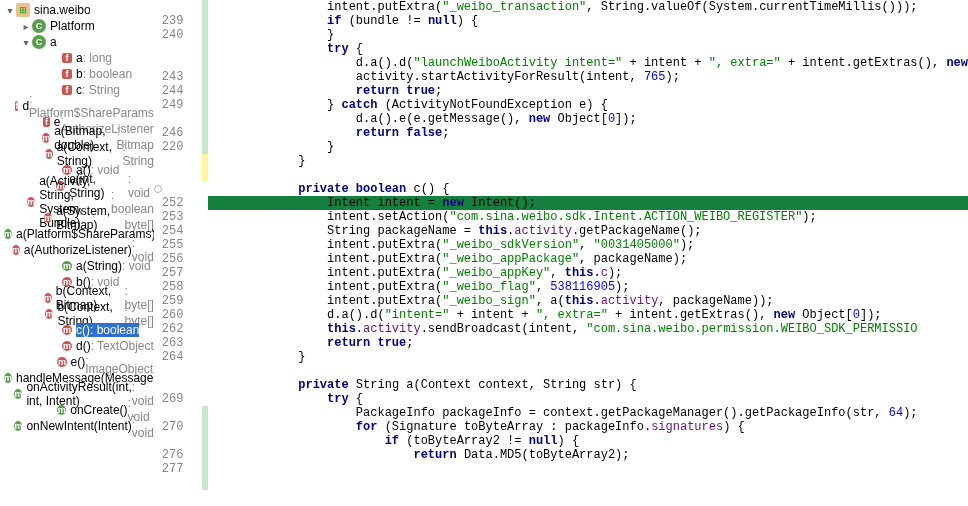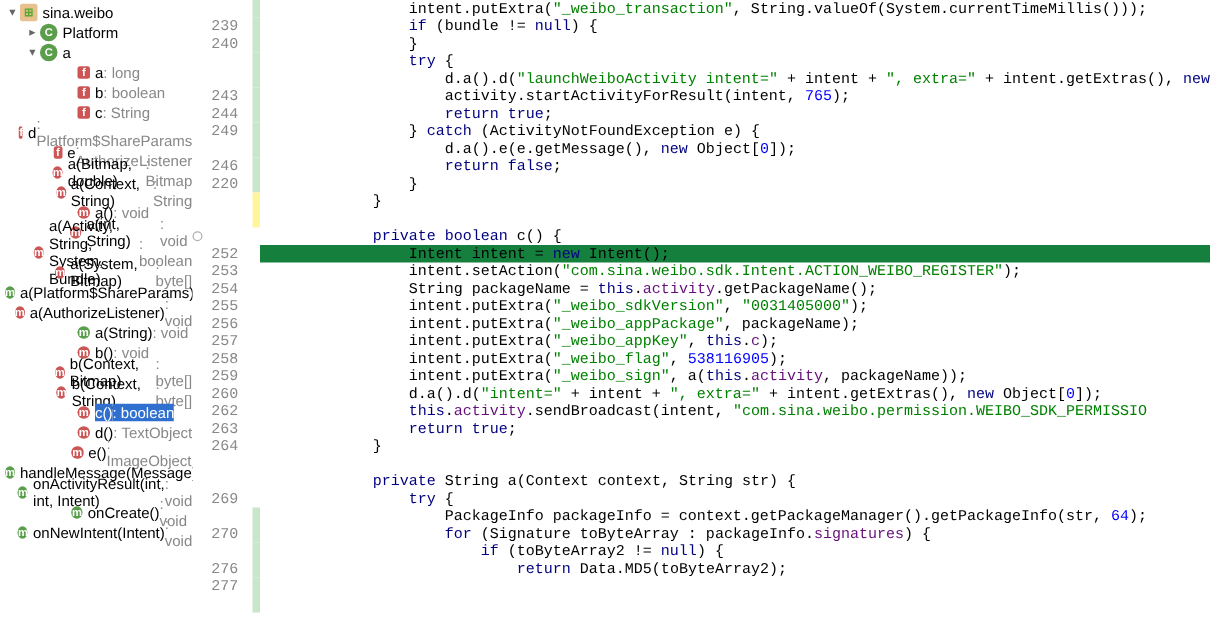--- a/index.html
+++ b/index.html
@@ -1,28 +1,28 @@
 <!DOCTYPE html>
 <html><head>
 <meta charset="utf-8">
 <style>
 * { margin:0; padding:0; box-sizing:border-box; }
 body { font-family: Arial, sans-serif; font-size:12px; background:#fff; display:flex; height:506px; width:968px; overflow:hidden; }
 .tree { width:392px; overflow-y:auto; padding:2px 0; }
 .gutter-split { width:12px; background:#fff; display:flex; align-items:flex-start; justify-content:center; padding-top:185px; }
 .gutter-split .handle { width:8px; height:8px; border-radius:50%; border:1px solid #b0b0b0; background:#fff; }
 .editor { flex:1; display:flex; font-family:"Courier New",monospace; font-size:12px; position:relative; }
-.editor .lnums { width:40px; text-align:center; color:#888; padding-top:0; }
+.editor .lnums { width:40px; text-align:left; color:#888; padding-top:0; }
 .editor .lnums div { height:14px; line-height:14px; padding-right:4px; }
 .editor .bars { width:6px; display:flex; flex-direction:column; }
 .editor .bars div { height:14px; }
 .editor .code { flex:1; }
 .editor .code .line { height:14px; line-height:14px; white-space:pre; padding-left:4px; }
 .editor .code .hl { background:#15803d; }
-.kw { color:#000080; font-weight:normal; }
+.kw { color:#000080; font-weight:bold; }
 .str { color:#008000; }
 .num { color:#0000ff; }
 .id { color:#660e7a; }
 .tree-row { display:flex; align-items:center; height:16px; padding-left:4px; cursor:pointer; }
 .tree-row .indent { display:inline-block; }
 .arrow { width:12px; display:inline-block; color:#666; font-size:10px; text-align:center; }
 .icon { width:14px; height:14px; display:inline-flex; align-items:center; justify-content:center; font-size:9px; font-weight:bold; border-radius:50%; margin-right:4px; }
 .icon.pkg { background:#e8c28e; color:#5a3; border-radius:2px; }
 .icon.cls { background:#5a9e4b; color:#fff; }
 .icon.fld { background:#9b5; color:#fff; border-radius:2px; width:10px; height:10px; }

